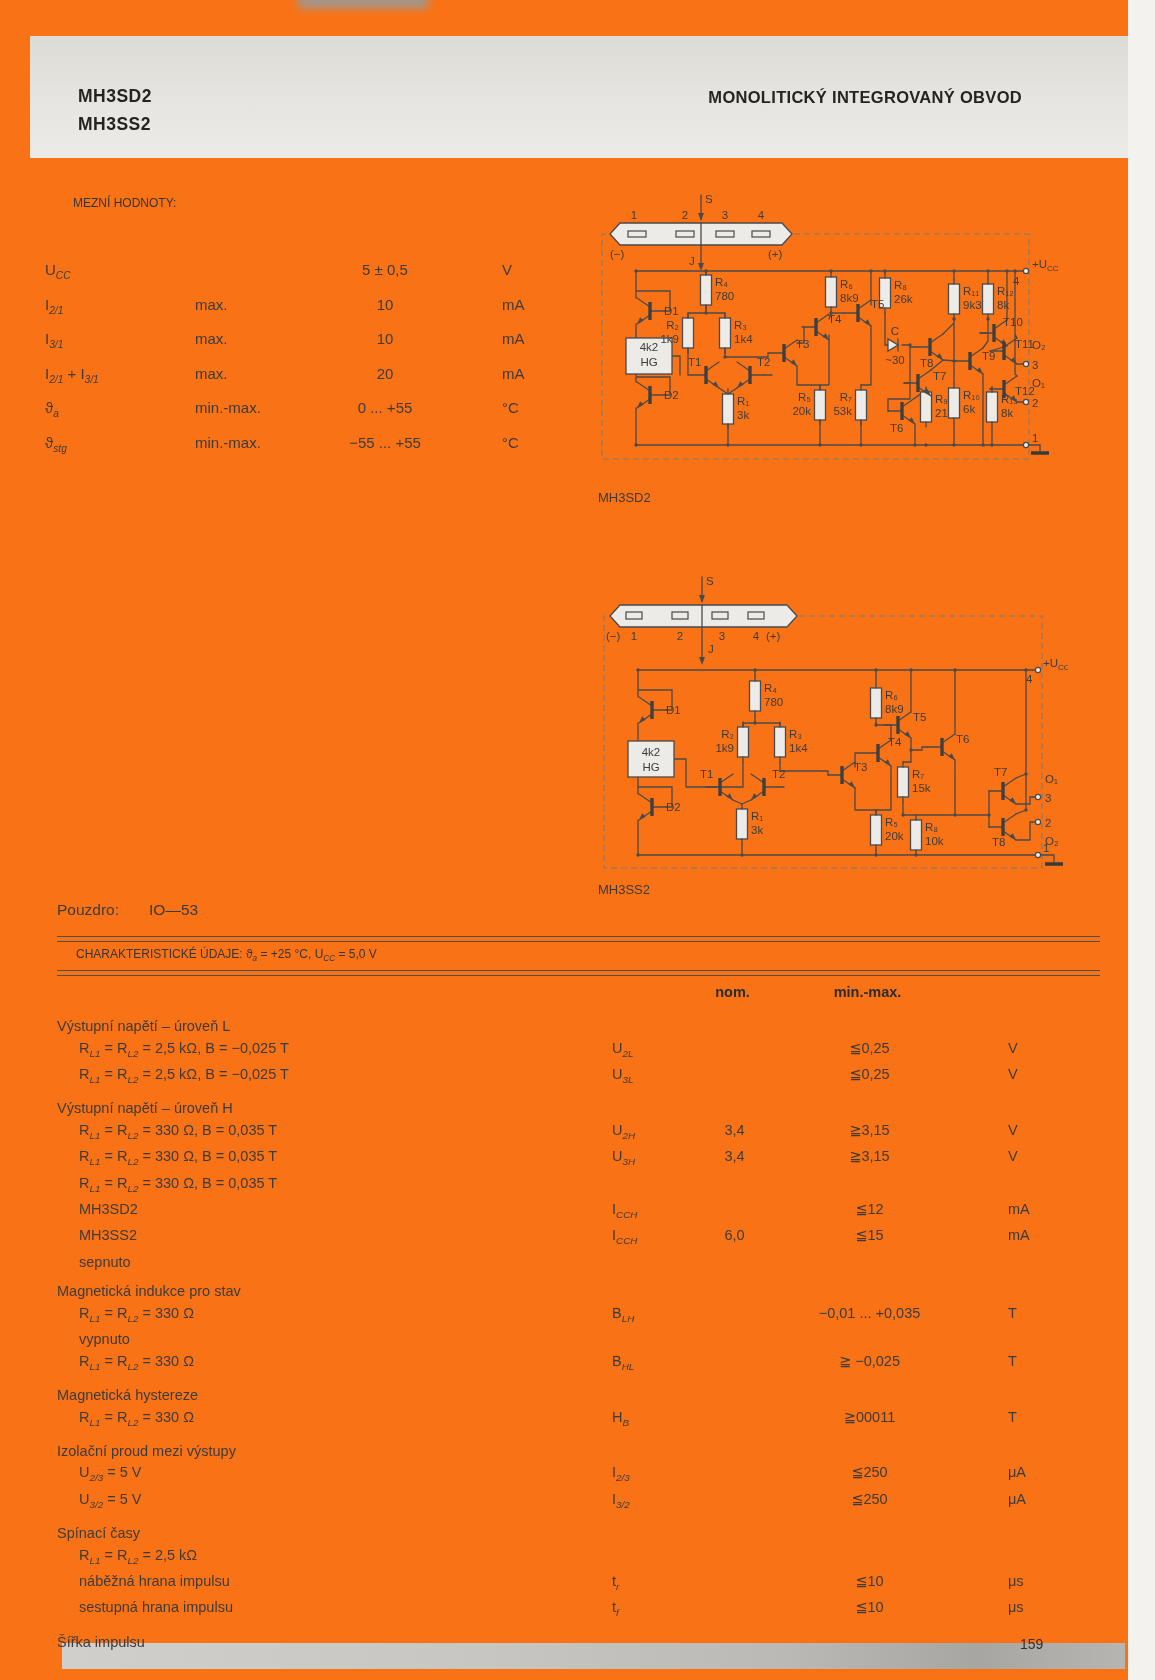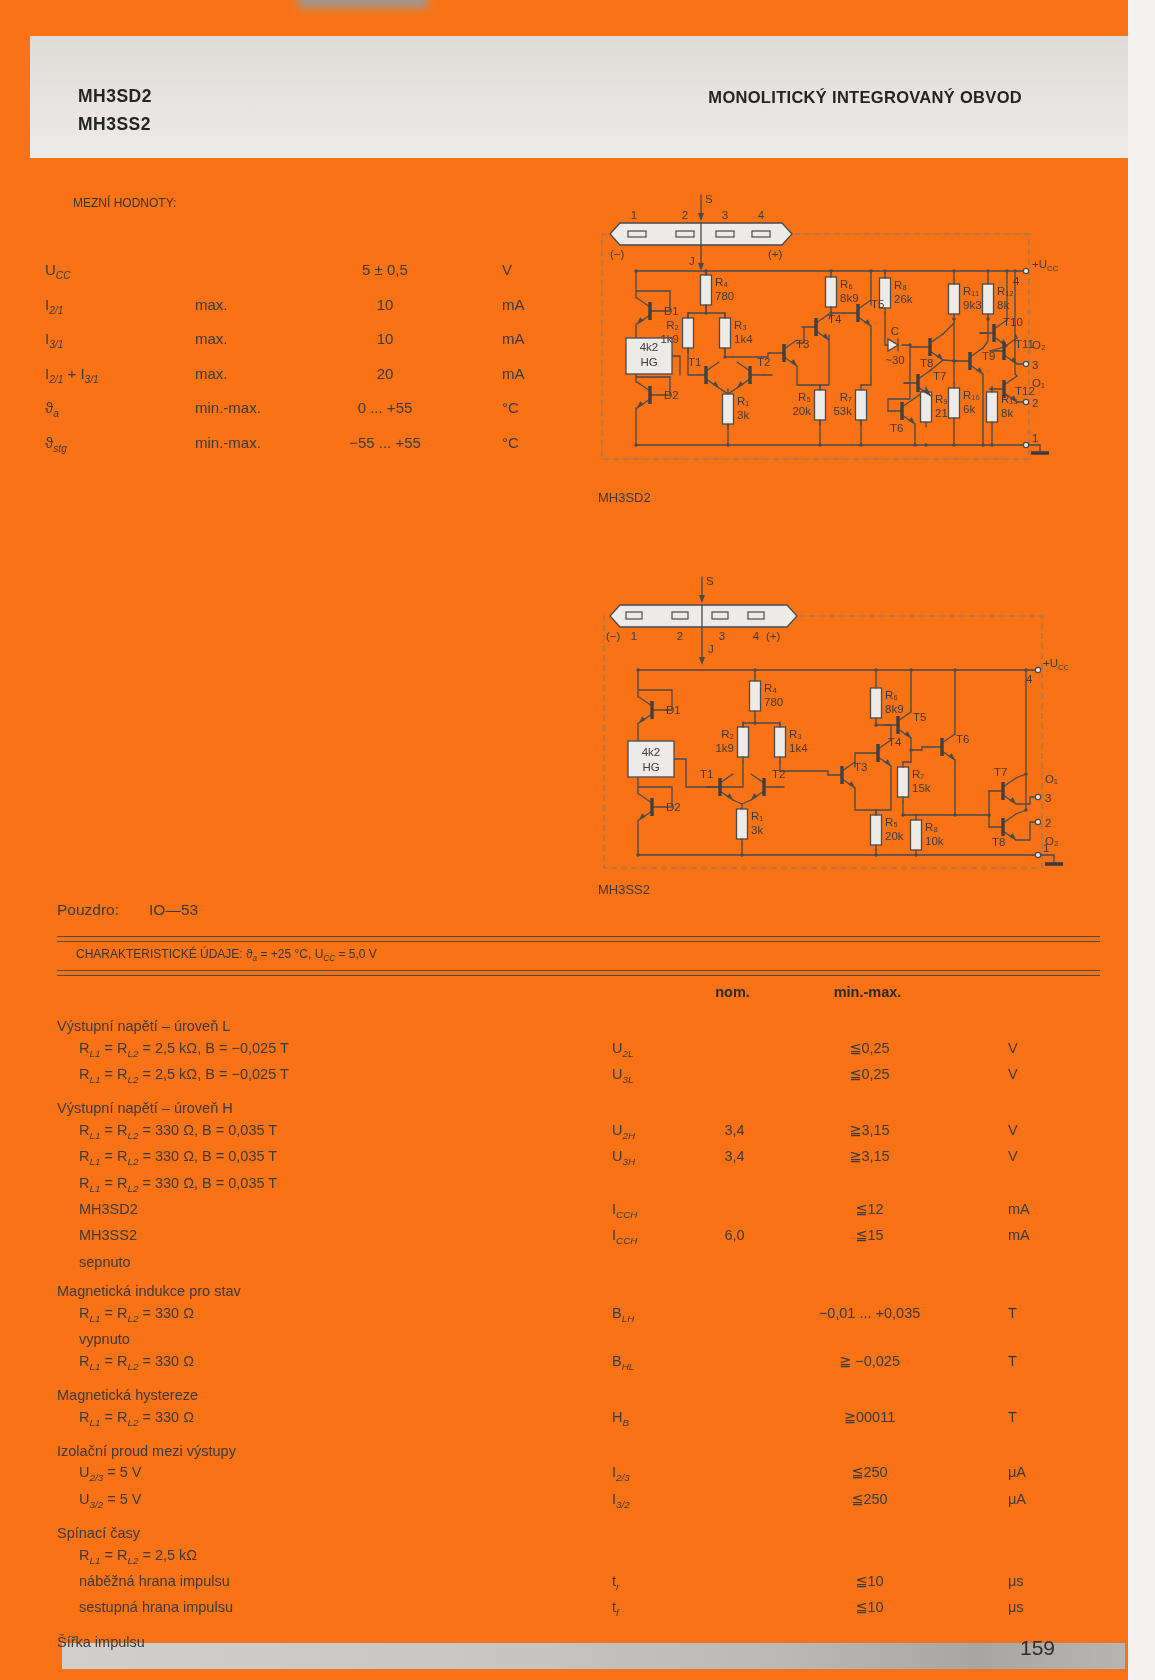--- a/index.html
+++ b/index.html
@@ -25,21 +25,21 @@
   .crow .full{grid-column:1 / -1;}
   .c-sym{padding-left:10px;}
   .c-nom{text-align:center;}
   .c-mm{text-align:center;}
   .c-unit{padding-left:46px;}
   .ind{padding-left:22px;}
   sub{font-size:68%;font-style:italic;}
   .caption{font-size:13px;color:#3a3a3a;}
   .pouzdro{left:57px;top:901px;font-size:15.5px;}
   .pouzdro .val{margin-left:30px;}
-  .pagenum{left:1020px;top:1636px;font-size:21px;color:#2f2f2f;}
+  .pagenum{left:1020px;top:1636px;font-size:14px;color:#2f2f2f;}
   
   .wire{stroke:#4a4a4a;stroke-width:1.3;fill:none;stroke-linecap:round;}
   .bar{stroke:#3f3f3f;stroke-width:3.4;fill:none;}
   .comp{stroke:#4a4a4a;stroke-width:1.3;fill:#ecebe7;}
   .dash{stroke:#7b7b79;stroke-width:1.1;fill:none;stroke-dasharray:6 4;}
   .pin{stroke:#4a4a4a;stroke-width:1.2;fill:#ecebe7;}
   .pad{stroke:#4a4a4a;stroke-width:1.2;fill:none;}
   .gbar{stroke:#3a3a3a;stroke-width:3.5;}
   .ah{fill:#4a4a4a;}
   .dot{fill:#4a4a4a;}

